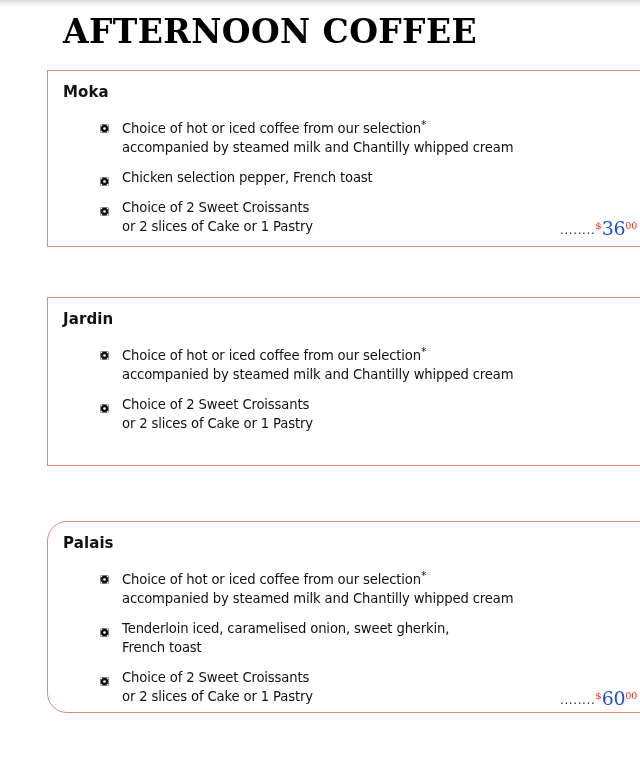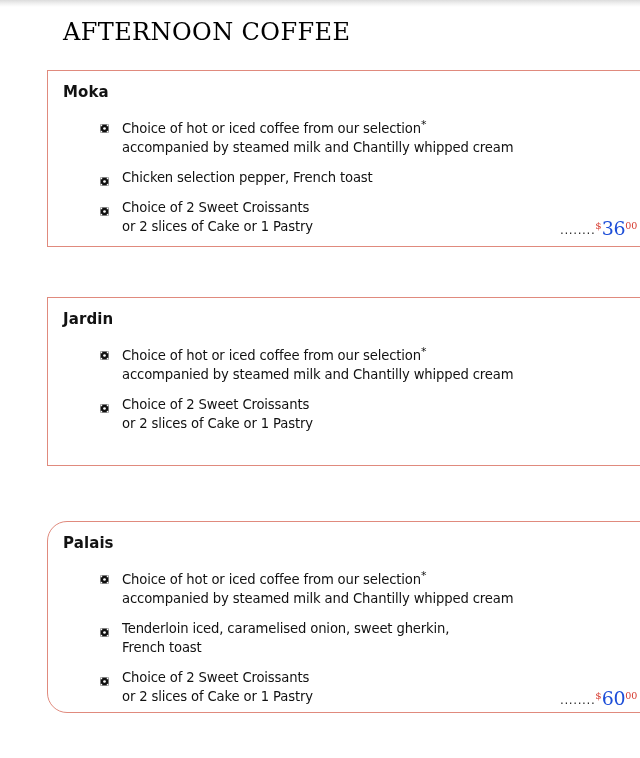--- a/index.html
+++ b/index.html
@@ -33,22 +33,22 @@
     height: 758px;
     box-sizing: border-box;
   }
 
   
   .menu-title {
     position: absolute;
     left: 63px;
     top: 12px;
     font-family: "DejaVu Serif", "Liberation Serif", serif;
-    font-weight: normal;
-    font-size: 24px;
+    font-weight: bold;
+    font-size: 33px;
     line-height: 40px;
     letter-spacing: 0.4px;
     color: #000000;
     white-space: nowrap;
   }
 
   
   .card {
     position: absolute;
     left: 47px;

